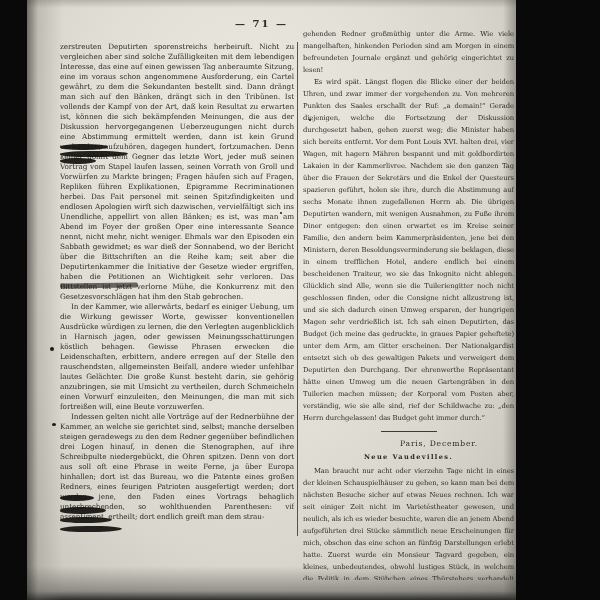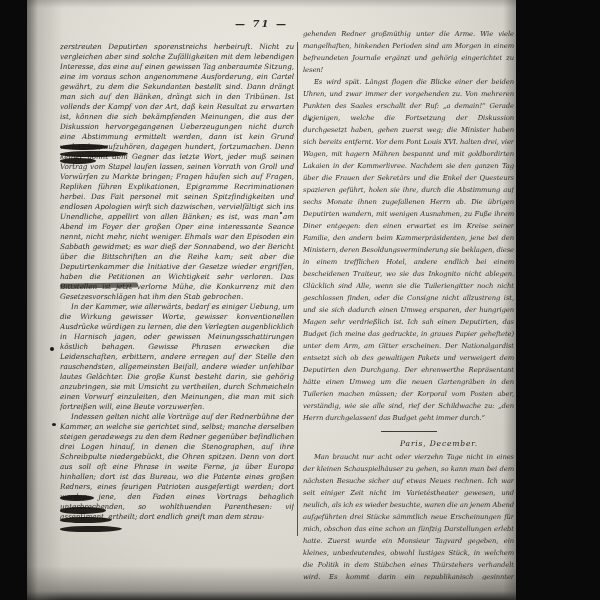--- a/index.html
+++ b/index.html
@@ -1,21 +1,21 @@
 <!DOCTYPE html>
 <html lang="de"><head>
 <meta charset="utf-8">
 <style>
   html,body{margin:0;padding:0;}
   body{
     width:600px;height:600px;position:relative;overflow:hidden;
     background:#0a0a0a;
     font-family:"DejaVu Serif","Liberation Serif",serif;
   }
-  .scan{position:absolute;inset:0;font-style:italic;}
+  .scan{position:absolute;inset:0;}
   .band{position:absolute;top:0;bottom:0;background:#090909;}
   .band-left{left:0;width:27px;}
   .band-right{left:516px;right:0;}
   .page{
     position:absolute;left:27px;top:0;width:489px;height:600px;
     background:
       linear-gradient(90deg, rgba(42,40,38,.60) 0px, rgba(120,117,110,.28) 11px, rgba(0,0,0,0) 36px),
       linear-gradient(270deg, rgba(58,56,52,.38) 0px, rgba(0,0,0,0) 13px),
       linear-gradient(0deg, rgba(18,18,16,.85) 0px, rgba(24,24,22,.35) 9px, rgba(0,0,0,0) 34px),
       linear-gradient(180deg, rgba(40,40,38,.22) 0px, rgba(0,0,0,0) 8px),
@@ -57,20 +57,21 @@
 
     <div class="divider"></div>
 
     <div class="col col-right">
       <div>
           <p class="">gehenden Redner großmüthig unter die Arme. Wie viele mangelhaften, hinkenden Perioden sind am Morgen in einem befreundeten Journale ergänzt und gehörig eingerichtet zu lesen!</p>
           <p class="indent">Es wird spät. Längst flogen die Blicke einer der beiden Uhren, und zwar immer der vorgehenden zu. Von mehreren Punkten des Saales erschallt der Ruf: „a demain!“ Gerade diejenigen, welche die Fortsetzung der Diskussion durchgesetzt haben, gehen zuerst weg; die Minister haben sich bereits entfernt. Vor dem Pont Louis XVI. halten drei, vier Wagen, mit hagern Mähren bespannt und mit goldbordirten Lakaien in der Kammerlivree. Nachdem sie den ganzen Tag über die Frauen der Sekretärs und die Enkel der Questeurs spazieren geführt, holen sie ihre, durch die Abstimmung auf sechs Monate ihnen zugefallenen Herrn ab. Die übrigen Deputirten wandern, mit wenigen Ausnahmen, zu Fuße ihrem Diner entgegen: den einen erwartet es im Kreise seiner Familie, den andern beim Kammerpräsidenten, jene bei den Ministern, deren Besoldungsverminderung sie beklagen, diese in einem trefflichen Hotel, andere endlich bei einem bescheidenen Traiteur, wo sie das Inkognito nicht ablegen. Glücklich sind Alle, wenn sie die Tuileriengitter noch nicht geschlossen finden, oder die Consigne nicht allzustreng ist, und sie sich dadurch einen Umweg ersparen, der hungrigen Magen sehr verdrießlich ist. Ich sah einen Deputirten, das Budget (ich meine das gedruckte, in graues Papier geheftete) unter dem Arm, am Gitter erscheinen. Der Nationalgardist entsetzt sich ob des gewaltigen Pakets und verweigert dem Deputirten den Durchgang. Der ehrenwerthe Repräsentant hätte einen Umweg um die neuen Gartengräben in den Tuilerien machen müssen; der Korporal vom Posten aber, verständig, wie sie alle sind, rief der Schildwache zu: „den Herrn durchgelassen! das Budget geht immer durch.“</p>
         </div>
       <div class="section-rule"></div>
       <div class="dateline">Paris, December.</div>
+      <div class="subheading">Neue Vaudevilles.</div>
       <div>
           <p class="indent">Man braucht nur acht oder vierzehn Tage nicht in eines der kleinen Schauspielhäuser zu gehen, so kann man bei dem nächsten Besuche sicher auf etwas Neues rechnen. Ich war seit einiger Zeit nicht im Varietéstheater gewesen, und neulich, als ich es wieder besuchte, waren die an jenem Abend aufgeführten drei Stücke sämmtlich neue Erscheinungen für mich, obschon das eine schon an fünfzig Darstellungen erlebt hatte. Zuerst wurde ein Monsieur Tagvard gegeben, ein kleines, unbedeutendes, obwohl lustiges Stück, in welchem die Politik in dem Stübchen eines Thürstehers verhandelt wird. Es kommt darin ein republikanisch gesinnter Schuhflicker vor, der sich noch mit Entzücken der Revolutionszeit erinnert, da an allen Gebäuden Freiheit, Gleichheit und Brüderschaft geschrieben stand; er erzählt auf eine lustige Weise, wie er damals eine Frau genommen, welche</p>
         </div>
     </div>
 
     <div class="ink-blot" style="left:33px;top:144px;width:48px;height:6px;"></div>
     <div class="ink-blot" style="left:33px;top:151px;width:68px;height:6px;"></div>
     <div class="ink-blot" style="left:33px;top:158px;width:36px;height:6px;"></div>
     <div class="ink-blot ink-strike" style="left:33px;top:283px;width:78px;height:5px;"></div>
     <div class="ink-blot" style="left:33px;top:495px;width:34px;height:6px;"></div>

